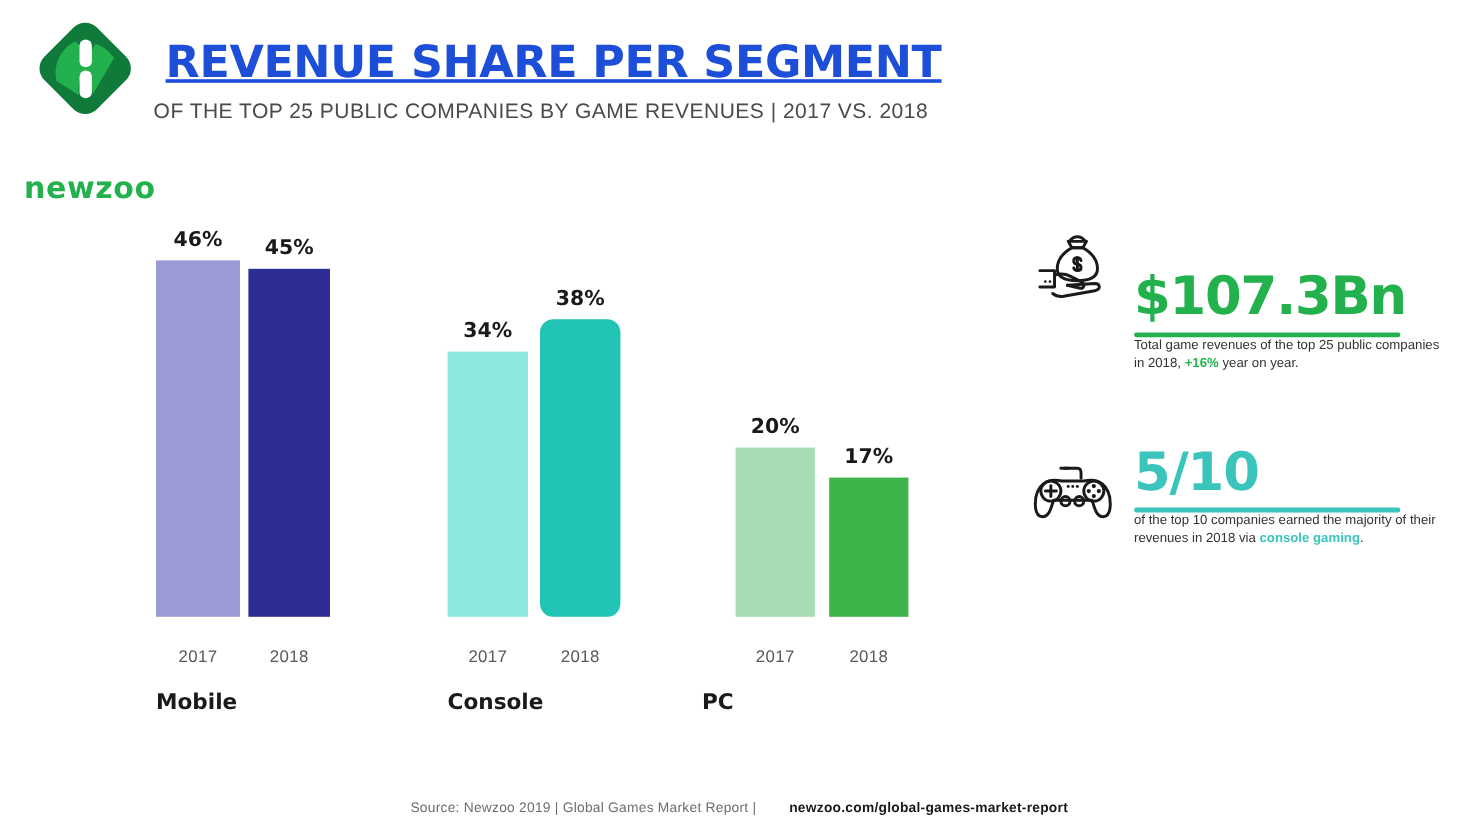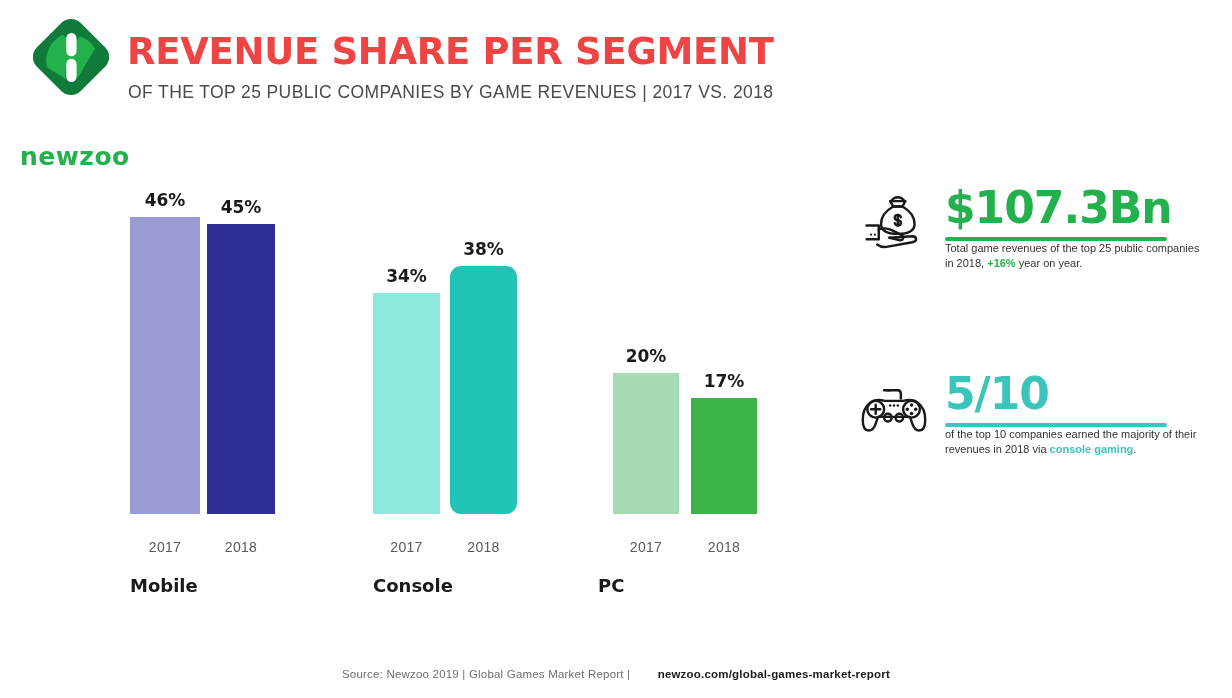--- a/index.html
+++ b/index.html
@@ -32,26 +32,27 @@
     position: absolute; left: 0; top: 88px;
     width: 102px; text-align: center;
     font-size: 25px; font-weight: 700;
     letter-spacing: 0.5px;
     color: #22b14c;
     font-family: "DejaVu Sans", sans-serif;
     margin-top: 40px;
   }
 
   .title {
-    position: absolute; left: 127px; top: 30px;
+    position: absolute; left: 138px; top: 30px;
     font-size: 37px; font-weight: 700;
     letter-spacing: -0.3px;
-    color: #ef4444;
+    color: #1d4ed8;
     font-family: "DejaVu Sans", sans-serif;
     white-space: nowrap;
+    text-decoration: underline;
   }
   .subtitle {
     position: absolute; left: 128px; top: 82px;
     font-size: 17.5px; font-weight: 400;
     letter-spacing: 0.4px;
     color: #4a4a4a;
     white-space: nowrap;
   }
 
   
@@ -163,40 +164,40 @@
     <div class="group-label" style="left:373px; width:144px;">Console</div>
 
     <div class="bar" style="left:613px; width:66px; height:141px; background:#a5dcb4;">
       <span class="bar-value">20%</span>
     </div>
     <div class="bar" style="left:691px; width:66px; height:116px; background:#3cb44a;">
       <span class="bar-value">17%</span>
     </div>
     <div class="year-label" style="left:613px; width:66px;">2017</div>
     <div class="year-label" style="left:691px; width:66px;">2018</div>
-    <div class="group-label" style="left:598px; width:144px;">PC</div>
+    <div class="group-label" style="left:585px; width:144px;">PC</div>
   </div>
 
   <div class="stat" style="top:186px;">
     <svg class="stat-icon" viewBox="0 0 100 84">
       <g fill="none" stroke="#1a1a1a" stroke-width="3.2" stroke-linecap="round" stroke-linejoin="round">
         <path d="M46 12 q4 -5 9 -5 q5 0 9 5"></path>
         <path d="M45 12 h20 l-4 7 h-12 z"></path>
         <path d="M49 19 q-16 9 -16 23 q0 13 22 13 q22 0 22 -13 q0 -14 -16 -23 z"></path>
         <path d="M55 30 v14"></path>
         <path d="M59 33 q-1 -3 -4 -3 q-4 0 -4 3.5 q0 3 4 3.5 q4 0.5 4 3.5 q0 3.5 -4 3.5 q-3 0 -4 -3"></path>
         <path d="M14 44 h16 v18 h-16"></path>
         <path d="M30 49 q9 -3 17 1 l12 6 q4 2 3 5 q-1 3 -5 2 l-13 -3"></path>
         <path d="M44 60 l30 -2 q5 0 5 4 q0 3 -5 4 l-34 6 q-7 1 -12 -3"></path>
       </g>
       <circle cx="20" cy="56" r="1.4" fill="#1a1a1a"></circle>
       <circle cx="25" cy="56" r="1.4" fill="#1a1a1a"></circle>
     </svg>
     <div class="stat-body">
-      <div class="stat-big" style="color:#22b14c;">$107.3Bn</div>
+      <div class="stat-big" style="color:#22b14c;margin-top:40px;">$107.3Bn</div>
       <div class="stat-rule" style="background:#22b14c;"></div>
       <div class="stat-text">
         <span>Total game revenues of the top 25 public companies in 2018, </span><b style="color:#22b14c;">+16%</b><span> year on year.</span>
       </div>
     </div>
   </div>
 
   <div class="stat" style="top:372px;">
     <svg class="stat-icon" viewBox="0 0 100 84">
       <g fill="none" stroke="#1a1a1a" stroke-width="3.2" stroke-linecap="round" stroke-linejoin="round">

